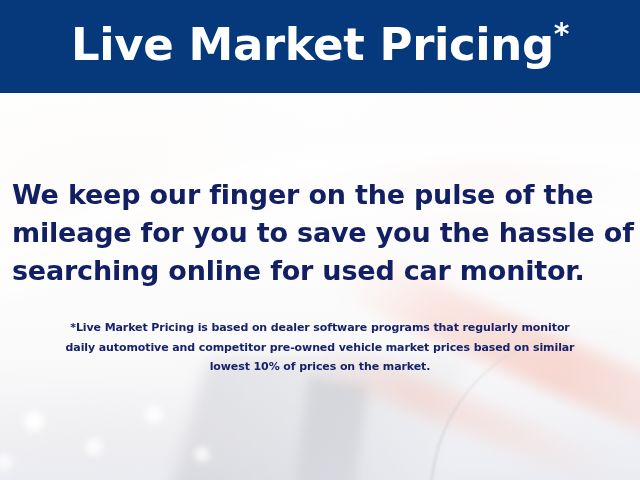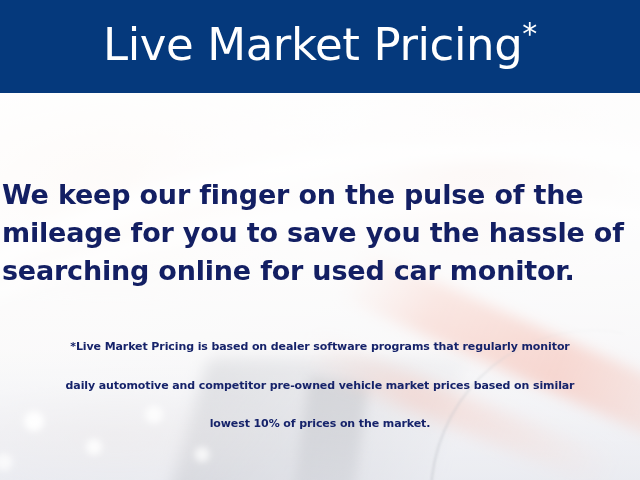--- a/index.html
+++ b/index.html
@@ -158,21 +158,21 @@
     background: #05397C;
     z-index: 3;
     display: flex;
     align-items: center;
     justify-content: center;
   }
   .title-text {
     color: #ffffff;
     font-family: "DejaVu Sans", sans-serif;
     font-size: 45px;
-    font-weight: normal;
+    font-weight: bold;
     letter-spacing: -0.4px;
     line-height: 1;
     margin: 12px;
     padding: 0 0 4px 0;
     white-space: nowrap;
   }
   .title-text .asterisk {
     font-size: 30px;
     vertical-align: super;
     line-height: 0;
@@ -185,21 +185,21 @@
     top: 176px;
     width: 560px;
     z-index: 2;
     text-align: center;
     color: #131F63;
     font-family: "DejaVu Sans", sans-serif;
     font-size: 27px;
     font-weight: bold;
     line-height: 38px;
     letter-spacing: -0.2px;
-    padding: 0 2px;
+    padding: 0 12px;
     box-sizing: border-box;
   }
   .headline-line {
     display: block;
     white-space: nowrap;
   }
 
   
   .fineprint {
     position: absolute;
@@ -211,21 +211,20 @@
     color: #16236A;
     font-family: "DejaVu Sans", sans-serif;
     font-size: 11px;
     font-weight: bold;
     line-height: 19.5px;
     letter-spacing: -0.1px;
   }
   .fineprint-line {
     display: block;
     white-space: nowrap;
-    margin-top: 19px;
   }
 </style>
 </head>
 <body>
 
 <div id="promo-card">
 
   <div class="bg-photo">
     <div class="bg-base"></div>
     <div class="bg-warm-1"></div>

